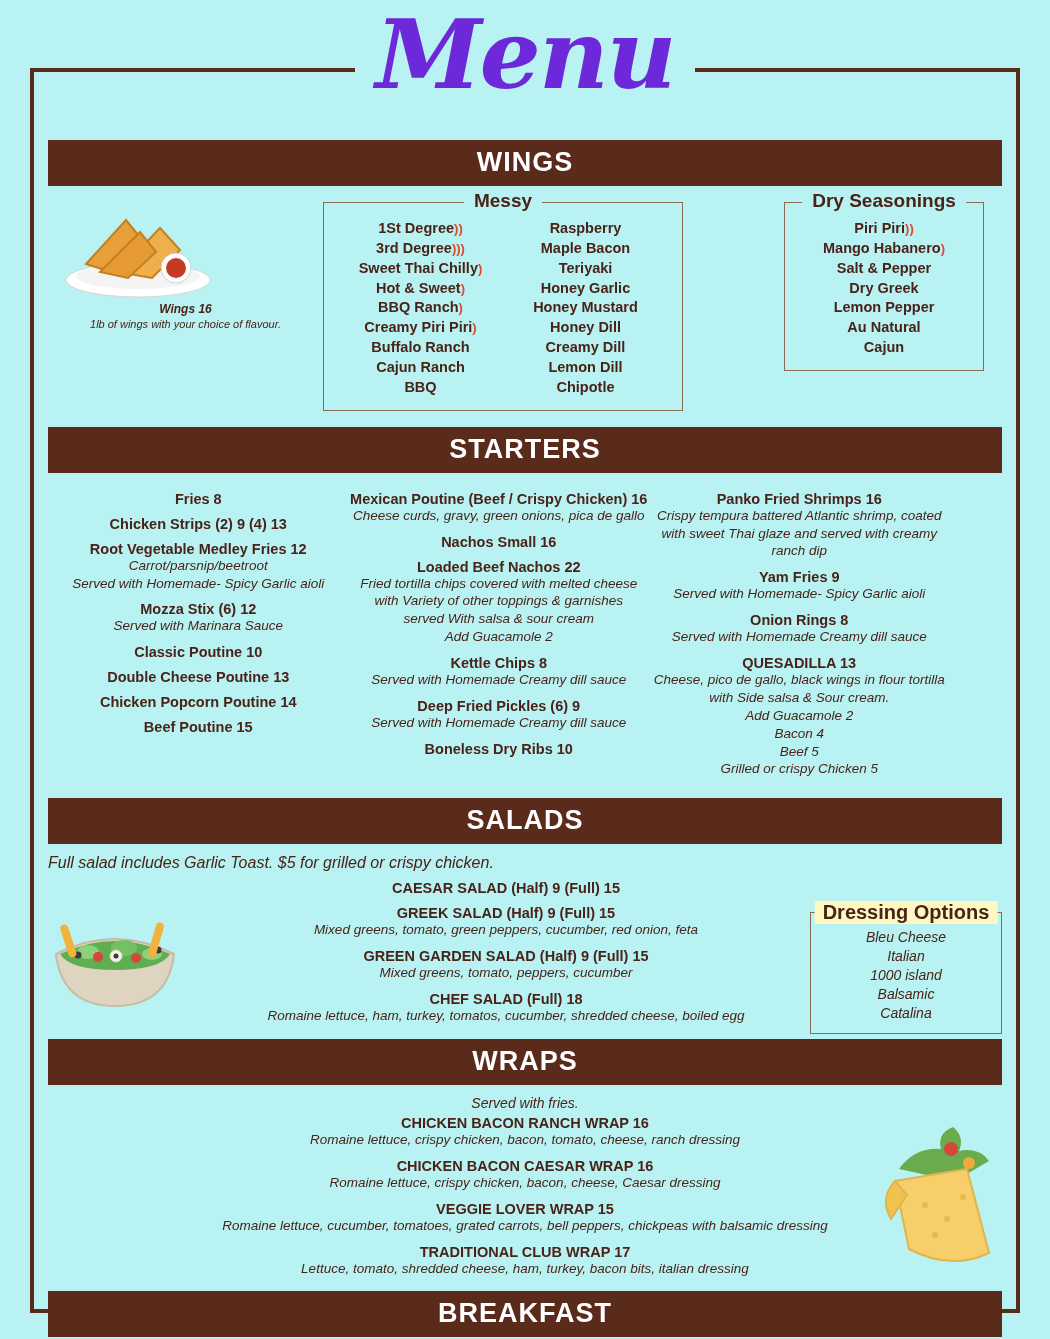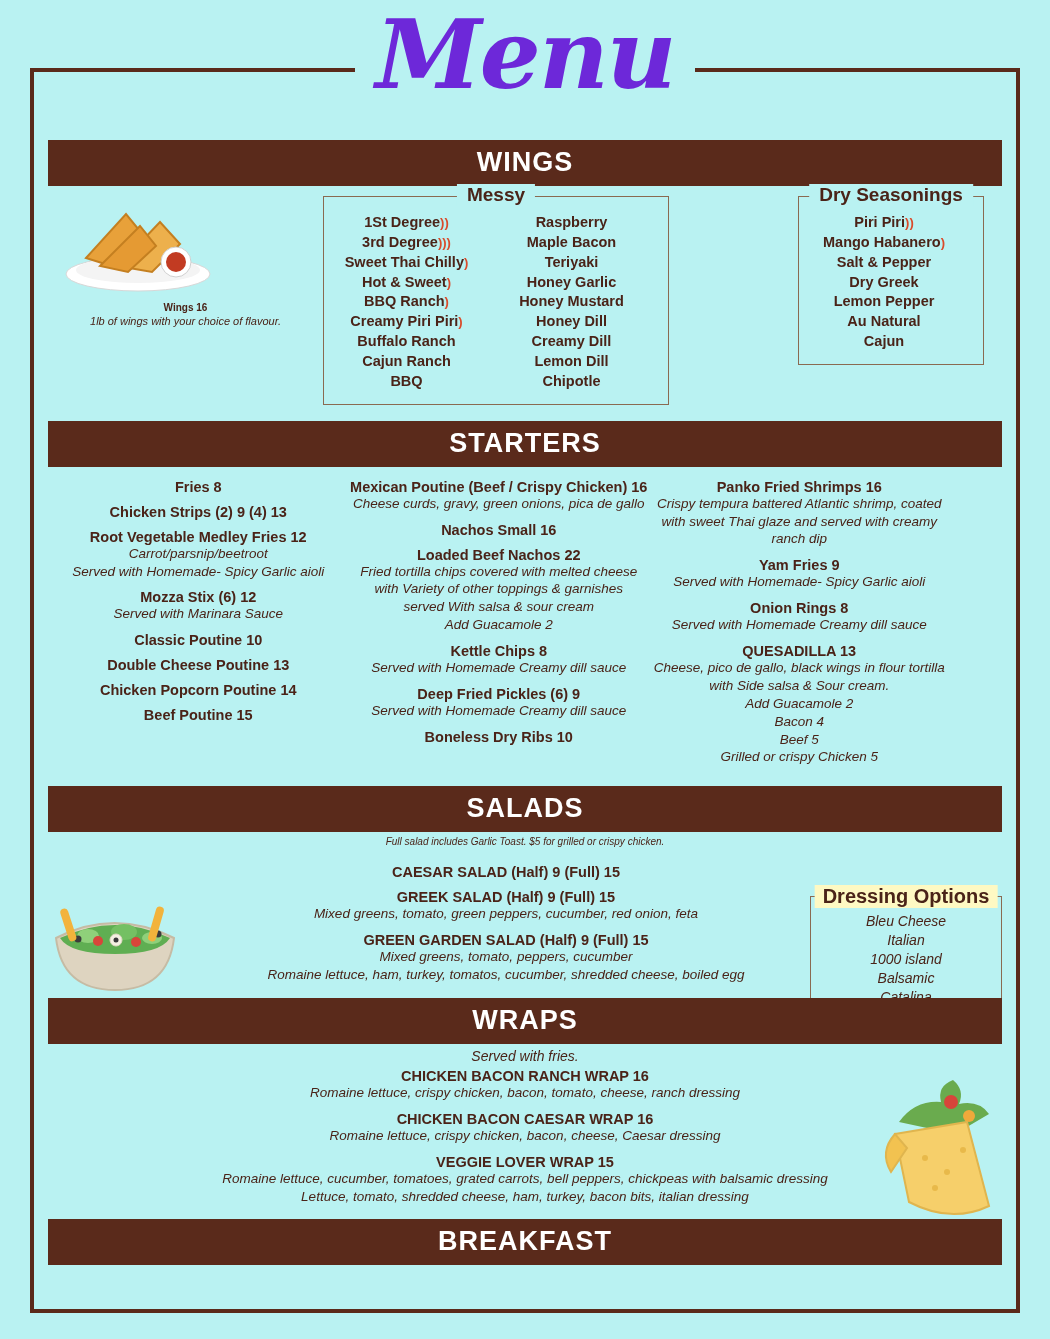--- a/index.html
+++ b/index.html
@@ -41,52 +41,52 @@
     z-index:6;
   }
   .band{
     background:#5a2a1b;
     color:#ffffff;
     text-align:center;
     font-size:27px;
     font-weight:bold;
     letter-spacing:1px;
     padding:7px 0 8px 0;
-    margin:0 0 4px 0;
+    margin:0 0 10px 0;
   }
   .sec{position:relative;}
   
   .wings-row{display:flex;align-items:flex-start;padding-top:6px;}
   .wings-left{width:275px;text-align:center;}
-  .wings-caption{font-size:10px;font-weight:bold;margin-top:6px;}
+  .wings-caption{font-size:12px;font-weight:bold;margin-top:0;font-style:italic;}
   .wings-sub{font-size:11px;font-style:italic;line-height:1.25;margin-top:2px;}
   .box{
     border:1.5px solid #8a6a52;
     position:relative;
-    padding:16px 14px 12px 0;
+    padding:16px 14px 12px 14px;
   }
   .box-legend{
     position:absolute;top:-13px;left:50%;transform:translateX(-50%);
     background:#b9f2f2;padding:0 10px;
     font-size:19px;font-weight:bold;white-space:nowrap;
   }
   .messy-box{width:330px;}
   .messy-cols{display:flex;justify-content:space-between;font-size:14.5px;font-weight:bold;line-height:1.37;}
   .messy-cols .col{text-align:center;width:50%;}
   .dry-box{width:170px;margin-left:auto;margin-right:18px;}
   .dry-list{font-size:14.5px;font-weight:bold;line-height:1.37;text-align:center;}
   .flame{color:#d94b2b;font-size:13px;}
   
   .starters{display:flex;padding-top:8px;}
   .starters .col{width:31.5%;text-align:center;}
   .it{font-size:14.5px;font-weight:bold;margin-top:9px;}
   .it:first-child{margin-top:0;}
   .de{font-size:13.5px;font-style:italic;line-height:1.25;margin-top:1px;}
   
-  .salad-note{font-size:10px;font-style:italic;text-align:center;margin-bottom:17px;}
+  .salad-note{font-size:16px;font-style:italic;text-align:left;margin-bottom:8px;}
   .salads-wrap{position:relative;}
   .salad-center{text-align:center;padding-right:38px;}
   .dress-box{
     width:170px;position:absolute;right:0;top:32px;
     border:1.5px solid #8a6a52;padding:15px 10px 10px 10px;text-align:center;
   }
   .dress-legend{
     position:absolute;top:-12px;left:50%;transform:translateX(-50%);
     background:#fef9c3;padding:0 8px;font-size:20px;font-weight:bold;white-space:nowrap;
   }
@@ -238,20 +238,21 @@
           <rect x="36" y="14" width="8" height="34" rx="4" fill="#f2b33c" transform="rotate(-18 40 30)"></rect>
           <rect x="124" y="12" width="8" height="36" rx="4" fill="#f2b33c" transform="rotate(16 128 30)"></rect>
         </svg>
       </div>
       <div class="salad-center" id="saladlist">
           <div class="it">CAESAR SALAD (Half) 9 (Full)   15</div>
           <div class="it">GREEK SALAD (Half) 9 (Full)   15</div>
           <div class="de">Mixed greens, tomato, green peppers, cucumber, red onion, feta</div>
           <div class="it">GREEN GARDEN SALAD (Half) 9 (Full)  15</div>
           <div class="de">Mixed greens, tomato, peppers, cucumber</div>
+          <div class="it">CHEF SALAD  (Full)  18</div>
           <div class="de">Romaine lettuce, ham, turkey, tomatos, cucumber, shredded cheese, boiled egg</div>
         </div>
       <div class="dress-box">
         <div class="dress-legend">Dressing Options</div>
         <div class="dress-list" id="dresslist">
             <div>Bleu Cheese</div>
             <div>Italian</div>
             <div>1000 island</div>
             <div>Balsamic</div>
             <div>Catalina</div>
@@ -277,20 +278,21 @@
           <circle cx="116" cy="76" r="3" fill="#e8b94a"></circle>
         </svg>
       </div>
       <div class="wraps-center" id="wraplist">
           <div class="it">CHICKEN BACON RANCH WRAP  16</div>
           <div class="de">Romaine lettuce, crispy chicken, bacon, tomato, cheese, ranch dressing</div>
           <div class="it">CHICKEN BACON CAESAR WRAP  16</div>
           <div class="de">Romaine lettuce, crispy chicken, bacon, cheese, Caesar dressing</div>
           <div class="it">VEGGIE LOVER WRAP  15</div>
           <div class="de">Romaine lettuce, cucumber, tomatoes, grated carrots, bell peppers, chickpeas with balsamic dressing</div>
+          <div class="it">TRADITIONAL CLUB WRAP  17</div>
           <div class="de">Lettuce, tomato, shredded cheese, ham, turkey, bacon bits, italian dressing</div>
         </div>
     </div>
   </div>
 
   <div class="sec" style="margin-top:14px;">
     <div class="band">BREAKFAST</div>
 
   </div>
 

